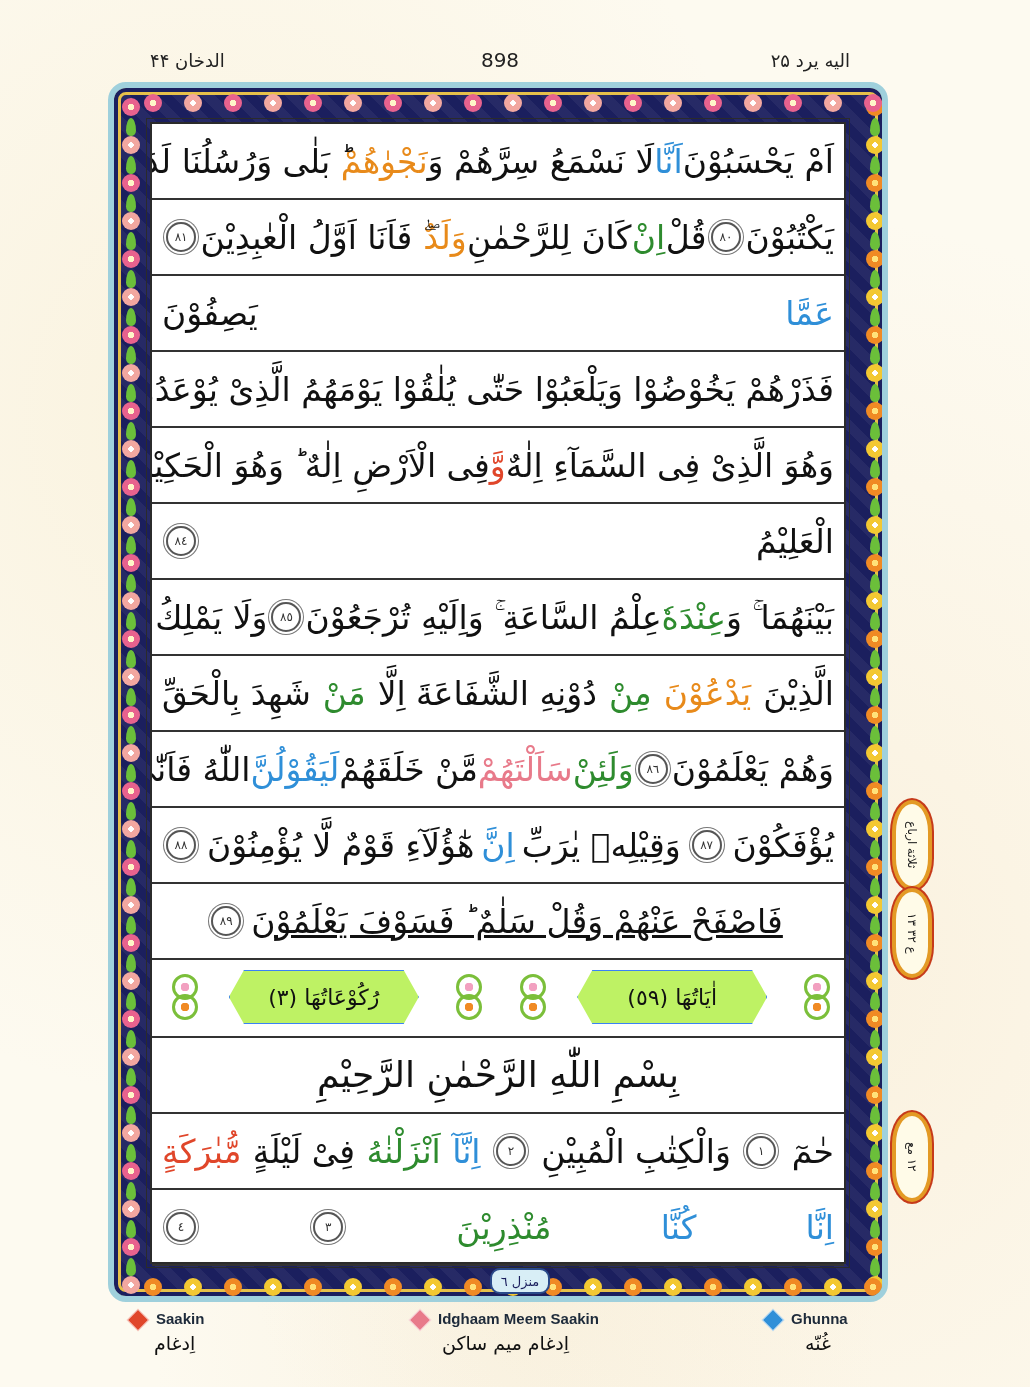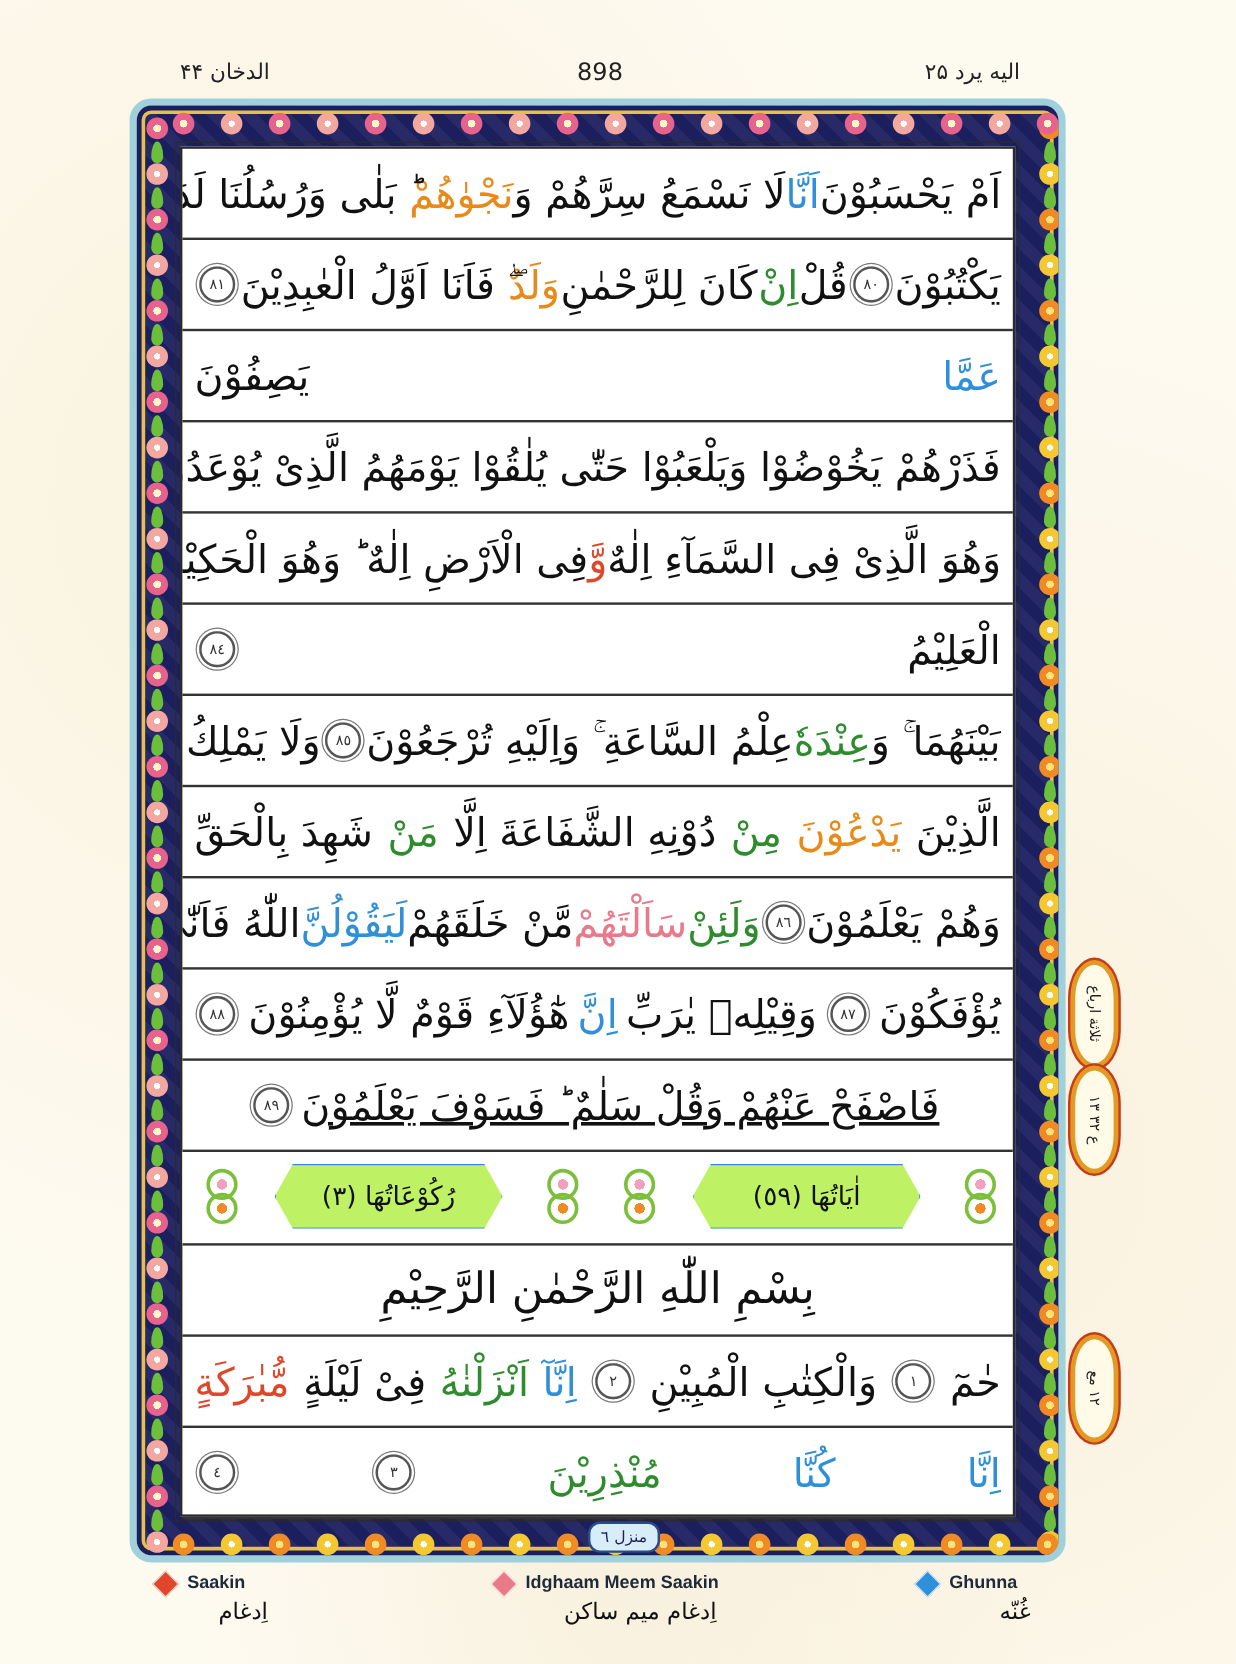--- a/index.html
+++ b/index.html
@@ -112,21 +112,21 @@
   .legend-item { position: absolute; top: 0; }
   .legend-item .diamond {
     position: absolute; left: 0; top: 2px; width: 16px; height: 16px;
     transform: rotate(45deg); border: 1px solid rgba(255,255,255,0.8);
   }
   .legend-item .en {
     position: absolute; left: 26px; top: 0; font-family: "Liberation Sans", sans-serif;
     font-weight: bold; font-size: 15px; color: #1d2a3a; white-space: nowrap;
   }
   .legend-item .ar {
-    position: absolute; top: 22px; font-size: 19px; color: #111; white-space: nowrap; direction: rtl; margin-left: 28px;
+    position: absolute; top: 22px; font-size: 19px; color: #111; white-space: nowrap; direction: rtl;
   }
 </style>
 </head>
 <body>
 
 <div class="page-header">
   <span>اليه يرد ۲۵</span>
   <span class="center">898</span>
   <span>الدخان ۴۴</span>
 </div>

